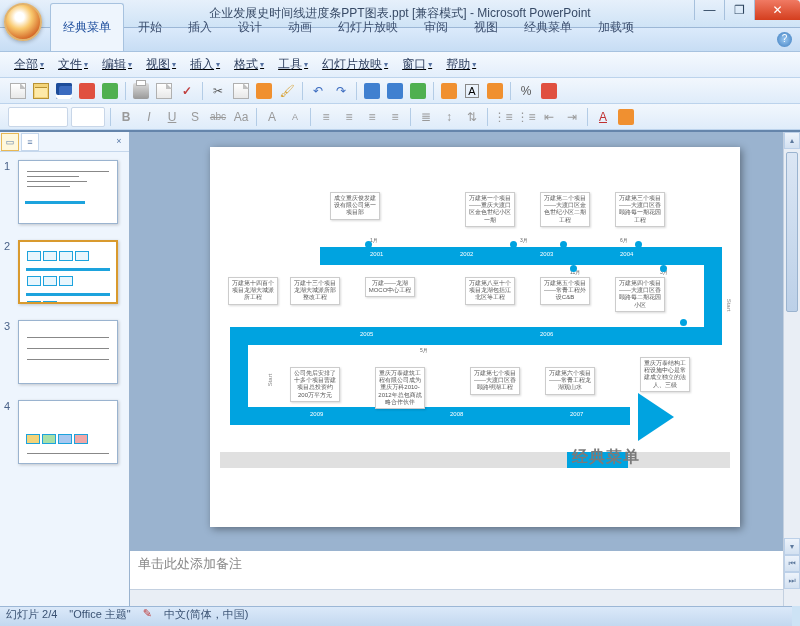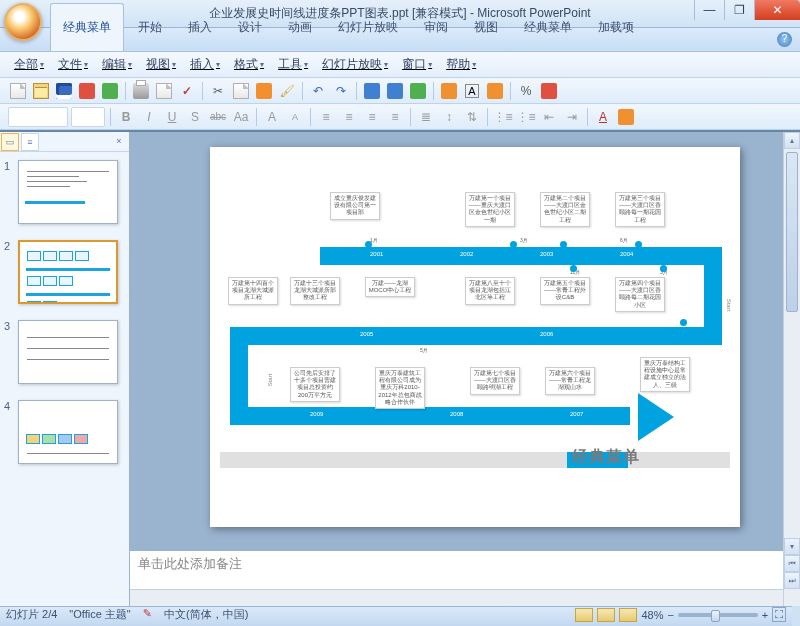--- a/index.html
+++ b/index.html
@@ -389,23 +389,13 @@
     </div>
     <div class="scrollbar-h"></div>
   </div>
 </div>
 
 <div class="statusbar">
   <span>幻灯片 2/4</span>
   <span>"Office 主题"</span>
   <span style="color:#c04040">✎</span>
   <span>中文(简体，中国)</span>
-  <div class="right">
-    <div class="viewbtn"></div>
-    <div class="viewbtn"></div>
-    <div class="viewbtn"></div>
-    <span>48%</span>
-    <span>−</span>
-    <div class="zoomslider"></div>
-    <span>+</span>
-    <span style="border:1px solid #8aa6c7;padding:0 2px">⛶</span>
-  </div>
 </div>
 
 </body></html>

